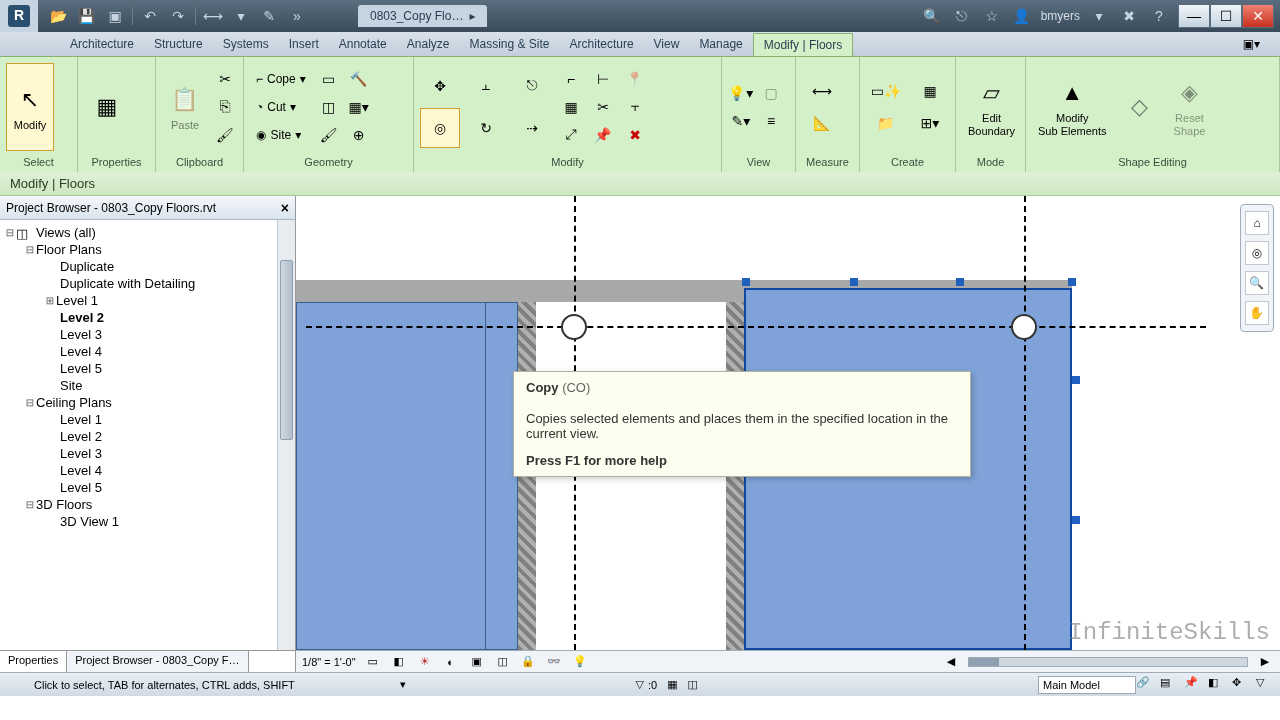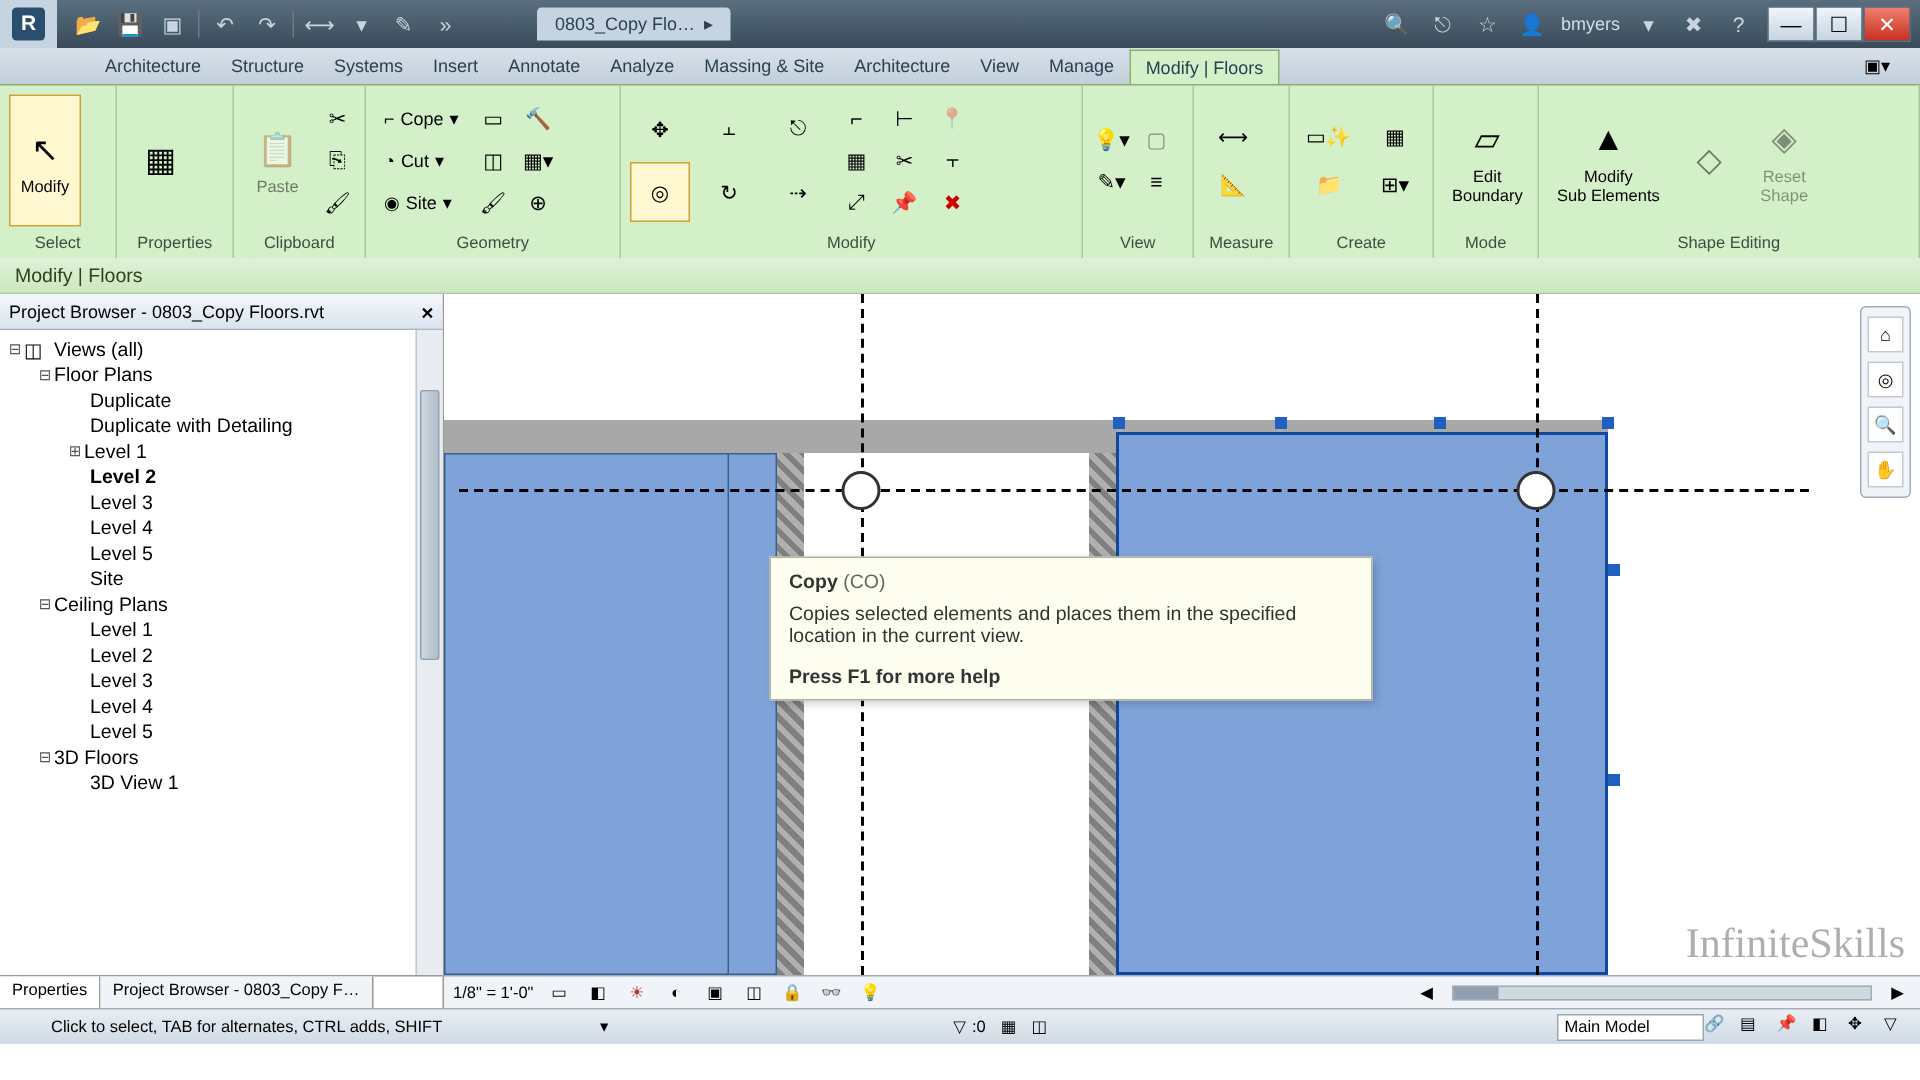--- a/index.html
+++ b/index.html
@@ -70,34 +70,34 @@
 .grid-bubble { position: absolute; width: 26px; height: 26px; border: 2px solid #333; border-radius: 50%; background: #fff; }
 .sel-handle { position: absolute; width: 8px; height: 8px; background: #2060c0; }
 .vc-panel { position: absolute; right: 6px; top: 8px; width: 34px; background: #f0f3f7; border: 1px solid #a0acb8; border-radius: 4px; display: flex; flex-direction: column; gap: 6px; padding: 6px 4px; align-items: center; }
 .vc-item { width: 24px; height: 24px; border: 1px solid #c0c8d0; background: #fff; font-size: 12px; display: flex; align-items: center; justify-content: center; }
 
 
 .view-controls { position: absolute; bottom: 0; left: 0; right: 0; height: 22px; background: #f0f3f7; border-top: 1px solid #a0acb8; display: flex; align-items: center; font-size: 11px; padding: 0 6px; gap: 8px; }
 .vc-btn { width: 18px; height: 16px; display: flex; align-items: center; justify-content: center; }
 
 
-.tooltip { position: absolute; left: 513px; top: 175px; width: 402px; background: #fdfdf0; border: 1px solid #b0b0a0; padding: 8px 12px; font-size: 13px; color: #333; z-index: 100; box-shadow: 2px 2px 6px rgba(0,0,0,.2); }
+.tooltip { position: absolute; left: 513px; top: 175px; width: 458px; background: #fdfdf0; border: 1px solid #b0b0a0; padding: 8px 12px; font-size: 13px; color: #333; z-index: 100; box-shadow: 2px 2px 6px rgba(0,0,0,.2); }
 .tooltip .tt-title { font-weight: bold; display: inline; }
 .tooltip .tt-short { color: #666; }
-.tooltip .tt-body { margin-top: 6px; }
+.tooltip .tt-body { margin-top: 16px; }
 .tooltip .tt-help { margin-top: 12px; font-weight: bold; }
 
 
 .statusbar { height: 24px; background: linear-gradient(#e8eef4, #d0dae4); border-top: 1px solid #a0acb8; display: flex; align-items: center; font-size: 11px; padding: 0 6px; }
 .statusbar .msg { flex: 0 0 360px; overflow: hidden; white-space: nowrap; margin-left: 28px; }
 .statusbar .ws-dd { width: 180px; height: 18px; border: 1px solid #9aa8b6; background: #fff; display: flex; align-items: center; padding: 0 4px; margin-left: 340px; }
 .statusbar .right { margin-left: auto; display: flex; gap: 6px; }
 .statusbar .sb-btn { width: 18px; height: 18px; }
 
-.watermark { position: absolute; right: 10px; bottom: 26px; font-size: 28px; color: rgba(120,120,120,.6); font-family: Liberation Serif, serif; z-index: 50; }
+.watermark { position: absolute; right: 10px; bottom: 26px; font-size: 24px; color: rgba(120,120,120,.6); font-family: Liberation Mono, monospace; z-index: 50; }
 </style>
 </head>
 <body>
 
 <div class="titlebar">
   <div class="app-icon">
       <div class="app-icon-inner"></div>
     </div>
   <div class="qat">
     <div class="qat-item">📂</div>

